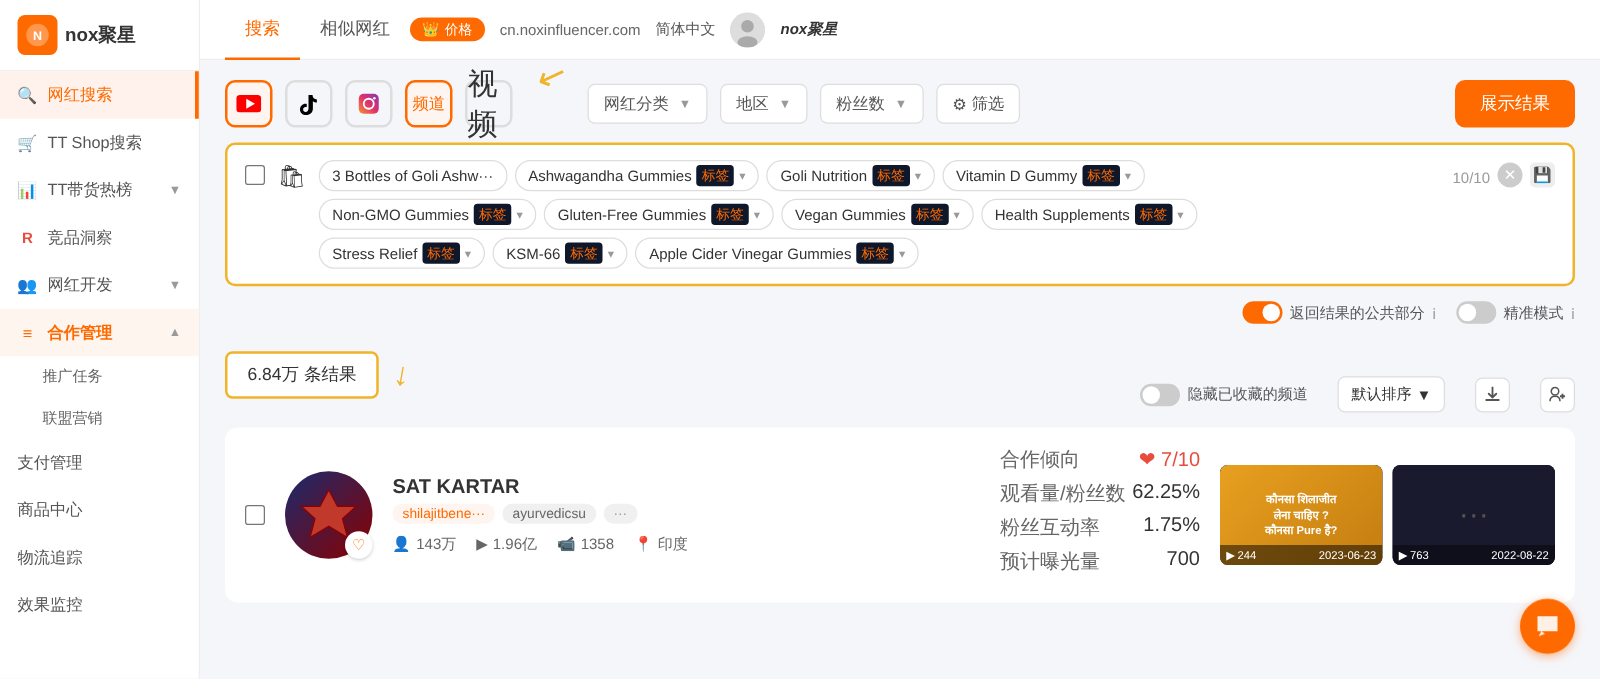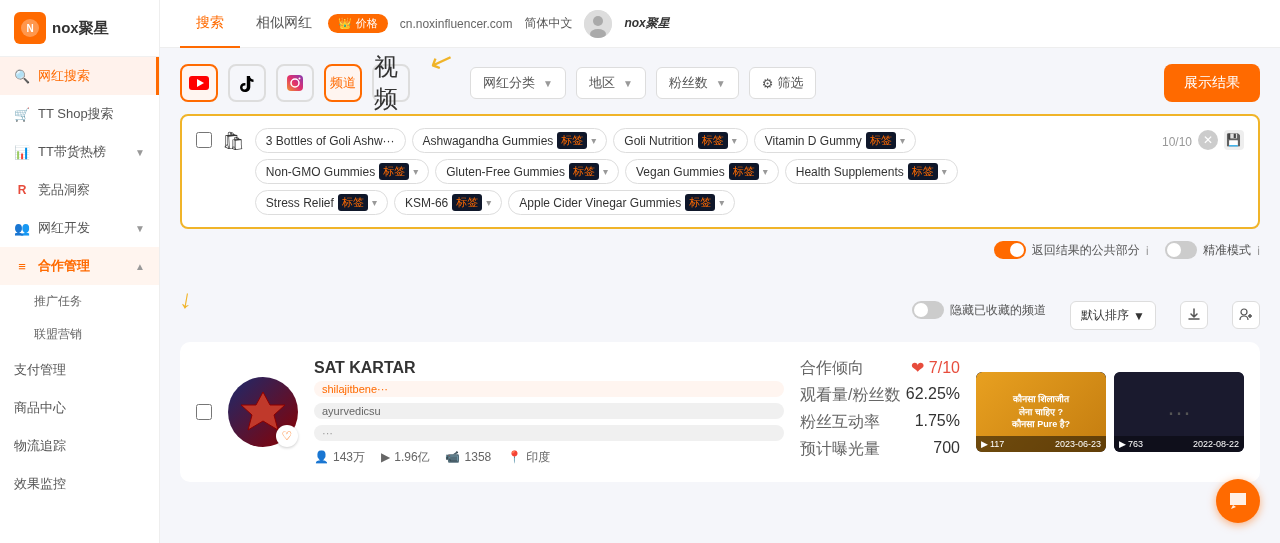--- a/index.html
+++ b/index.html
@@ -68,34 +68,34 @@
     .toggle-item { display: flex; align-items: flex-end; gap: 6px; }
     .toggle { width: 32px; height: 18px; background: #ccc; border-radius: 9px; position: relative; cursor: pointer; }
     .toggle.on { background: #ff6a00; }
     .toggle-thumb { width: 14px; height: 14px; background: white; border-radius: 50%; position: absolute; top: 2px; left: 2px; transition: left 0.2s; }
     .toggle.on .toggle-thumb { left: 16px; }
     .info-icon { color: #999; font-size: 12px; cursor: pointer; }
 
     
     .results-bar { display: flex; align-items: center; justify-content: space-between; margin-bottom: 12px; }
     .results-count { border: 2px solid #f0b429; border-radius: 6px; padding: 8px 16px; font-size: 14px; font-weight: 500; background: white; }
-    .results-right { display: flex; align-items: flex-start; gap: 24px; margin-top: 32px; }
+    .results-right { display: flex; align-items: center; gap: 24px; margin-top: 32px; }
     .hidden-toggle { display: flex; align-items: center; gap: 6px; font-size: 12px; color: #555; }
     .sort-dropdown { display: flex; align-items: center; gap: 4px; border: 1px solid #ddd; border-radius: 6px; padding: 5px 10px; background: white; cursor: pointer; font-size: 12px; }
     .action-btn { width: 28px; height: 28px; border: 1px solid #ddd; border-radius: 6px; display: flex; align-items: center; justify-content: center; cursor: pointer; background: white; font-size: 14px; }
 
     
     .influencer-card { background: white; border-radius: 10px; padding: 16px; display: flex; align-items: center; gap: 16px; }
     .card-checkbox { width: 16px; height: 16px; border: 1px solid #ccc; border-radius: 3px; flex-shrink: 0; }
     .card-avatar { width: 70px; height: 70px; position: relative; flex-shrink: 0; }
     .heart-icon { position: absolute; bottom: 0; right: 0; width: 22px; height: 22px; background: white; border-radius: 50%; display: flex; align-items: center; justify-content: center; font-size: 12px; color: #ff6a00; box-shadow: 0 1px 3px rgba(0,0,0,0.2); cursor: pointer; }
     
     .card-info { flex: 1; min-width: 0; }
     .card-name { font-size: 16px; font-weight: bold; color: #333; margin-bottom: 4px; }
-    .card-tags { display: flex; gap: 6px; flex-wrap: wrap; margin-bottom: 8px; flex-direction: column; }
+    .card-tags { display: flex; gap: 6px; flex-wrap: wrap; margin-bottom: 8px; }
     .card-tag { background: #f0f0f0; border-radius: 10px; padding: 2px 8px; font-size: 11px; color: #666; }
     .card-tag.orange { background: #fff5f0; color: #ff6a00; }
     .card-tag.dots { color: #999; }
     .card-stats { display: flex; gap: 16px; font-size: 12px; color: #666; }
     .stat-item { display: flex; align-items: center; gap: 4px; }
     .stat-icon { font-size: 12px; }
     
     .card-metrics { width: 160px; flex-shrink: 0; }
     .metric-row { display: flex; justify-content: space-between; margin-bottom: 6px; font-size: 16px; }
     .metric-label { color: #666; }
@@ -349,20 +349,21 @@
           <div class="toggle">
             <div class="toggle-thumb"></div>
           </div>
           <span>精准模式</span>
           <span class="info-icon">ℹ</span>
         </div>
       </div>
 
       <div class="results-bar">
         <div style="display:flex;align-items:center;gap:12px;">
+          <div class="results-count">6.84万 条结果</div>
 
           <span style="color:#f0b429;font-size:26px;transform:rotate(10deg);display:inline-block;">↓</span>
         </div>
         <div class="results-right">
           <div class="hidden-toggle">
             <div class="toggle">
               <div class="toggle-thumb"></div>
             </div>
             <span>隐藏已收藏的频道</span>
           </div>
@@ -450,21 +451,21 @@
         <div class="card-videos">
 
           <div class="video-thumb">
             <div style="width:130px;height:80px;background:linear-gradient(135deg,#e8a020,#c47d10);border-radius:6px;position:relative;overflow:hidden;display:flex;align-items:center;justify-content:center;">
               <div style="color:white;font-size:9px;text-align:center;padding:4px;line-height:1.4;font-weight:bold;">
                 कौनसा शिलाजीत<br>लेना चाहिए ?<br>कौनसा Pure है?
               </div>
               <div style="position:absolute;bottom:0;left:0;right:0;padding:3px 5px;display:flex;align-items:center;justify-content:space-between;background:rgba(0,0,0,0.5);">
                 <span style="color:white;font-size:9px;display:flex;align-items:center;gap:2px;">
                   <span>▶</span>
-                  <span>117</span>
+                  <span>244</span>
                 </span>
                 <span style="color:white;font-size:9px;">2023-06-23</span>
               </div>
             </div>
           </div>
 
           <div class="video-thumb">
             <div style="width:130px;height:80px;background:#1a1a2e;border-radius:6px;position:relative;overflow:hidden;display:flex;align-items:center;justify-content:center;">
               <div style="color:#555;font-size:24px;">···</div>
               <div style="position:absolute;bottom:0;left:0;right:0;padding:3px 5px;display:flex;align-items:center;justify-content:space-between;background:rgba(0,0,0,0.4);">

